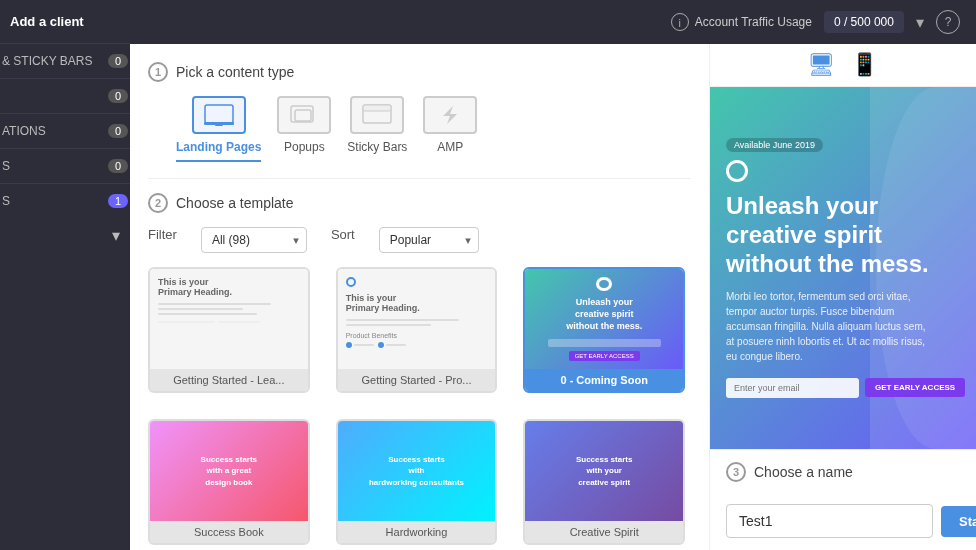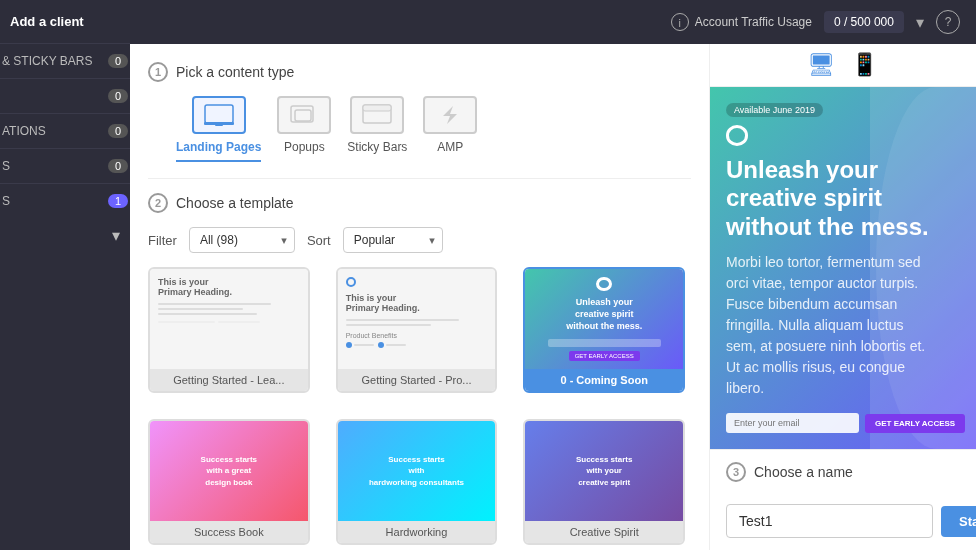--- a/index.html
+++ b/index.html
@@ -163,22 +163,21 @@
     
     .divider {
       height: 1px;
       background: #eee;
       margin: 0 0 14px 0;
     }
 
     
     .filter-row {
       display: flex;
-      align-items: center;
-      gap: 12px;
+      gap: 24px;
       margin-bottom: 14px;
       margin-left: 0;
     }
     .filter-label {
       font-size: 13px;
       color: #555;
     }
     .filter-select {
       border: 1px solid #ccc;
       border-radius: 4px;
@@ -341,21 +340,21 @@
     }
     .preview-headline {
       font-size: 24px;
       font-weight: 800;
       color: #fff;
       line-height: 1.2;
       margin-bottom: 10px;
       max-width: 220px;
     }
     .preview-subtext {
-      font-size: 14px;
+      font-size: 10px;
       color: rgba(255,255,255,0.85);
       line-height: 1.5;
       max-width: 210px;
       margin-bottom: 14px;
     }
     .preview-cta-row {
       display: flex;
       gap: 6px;
       align-items: center;
     }

